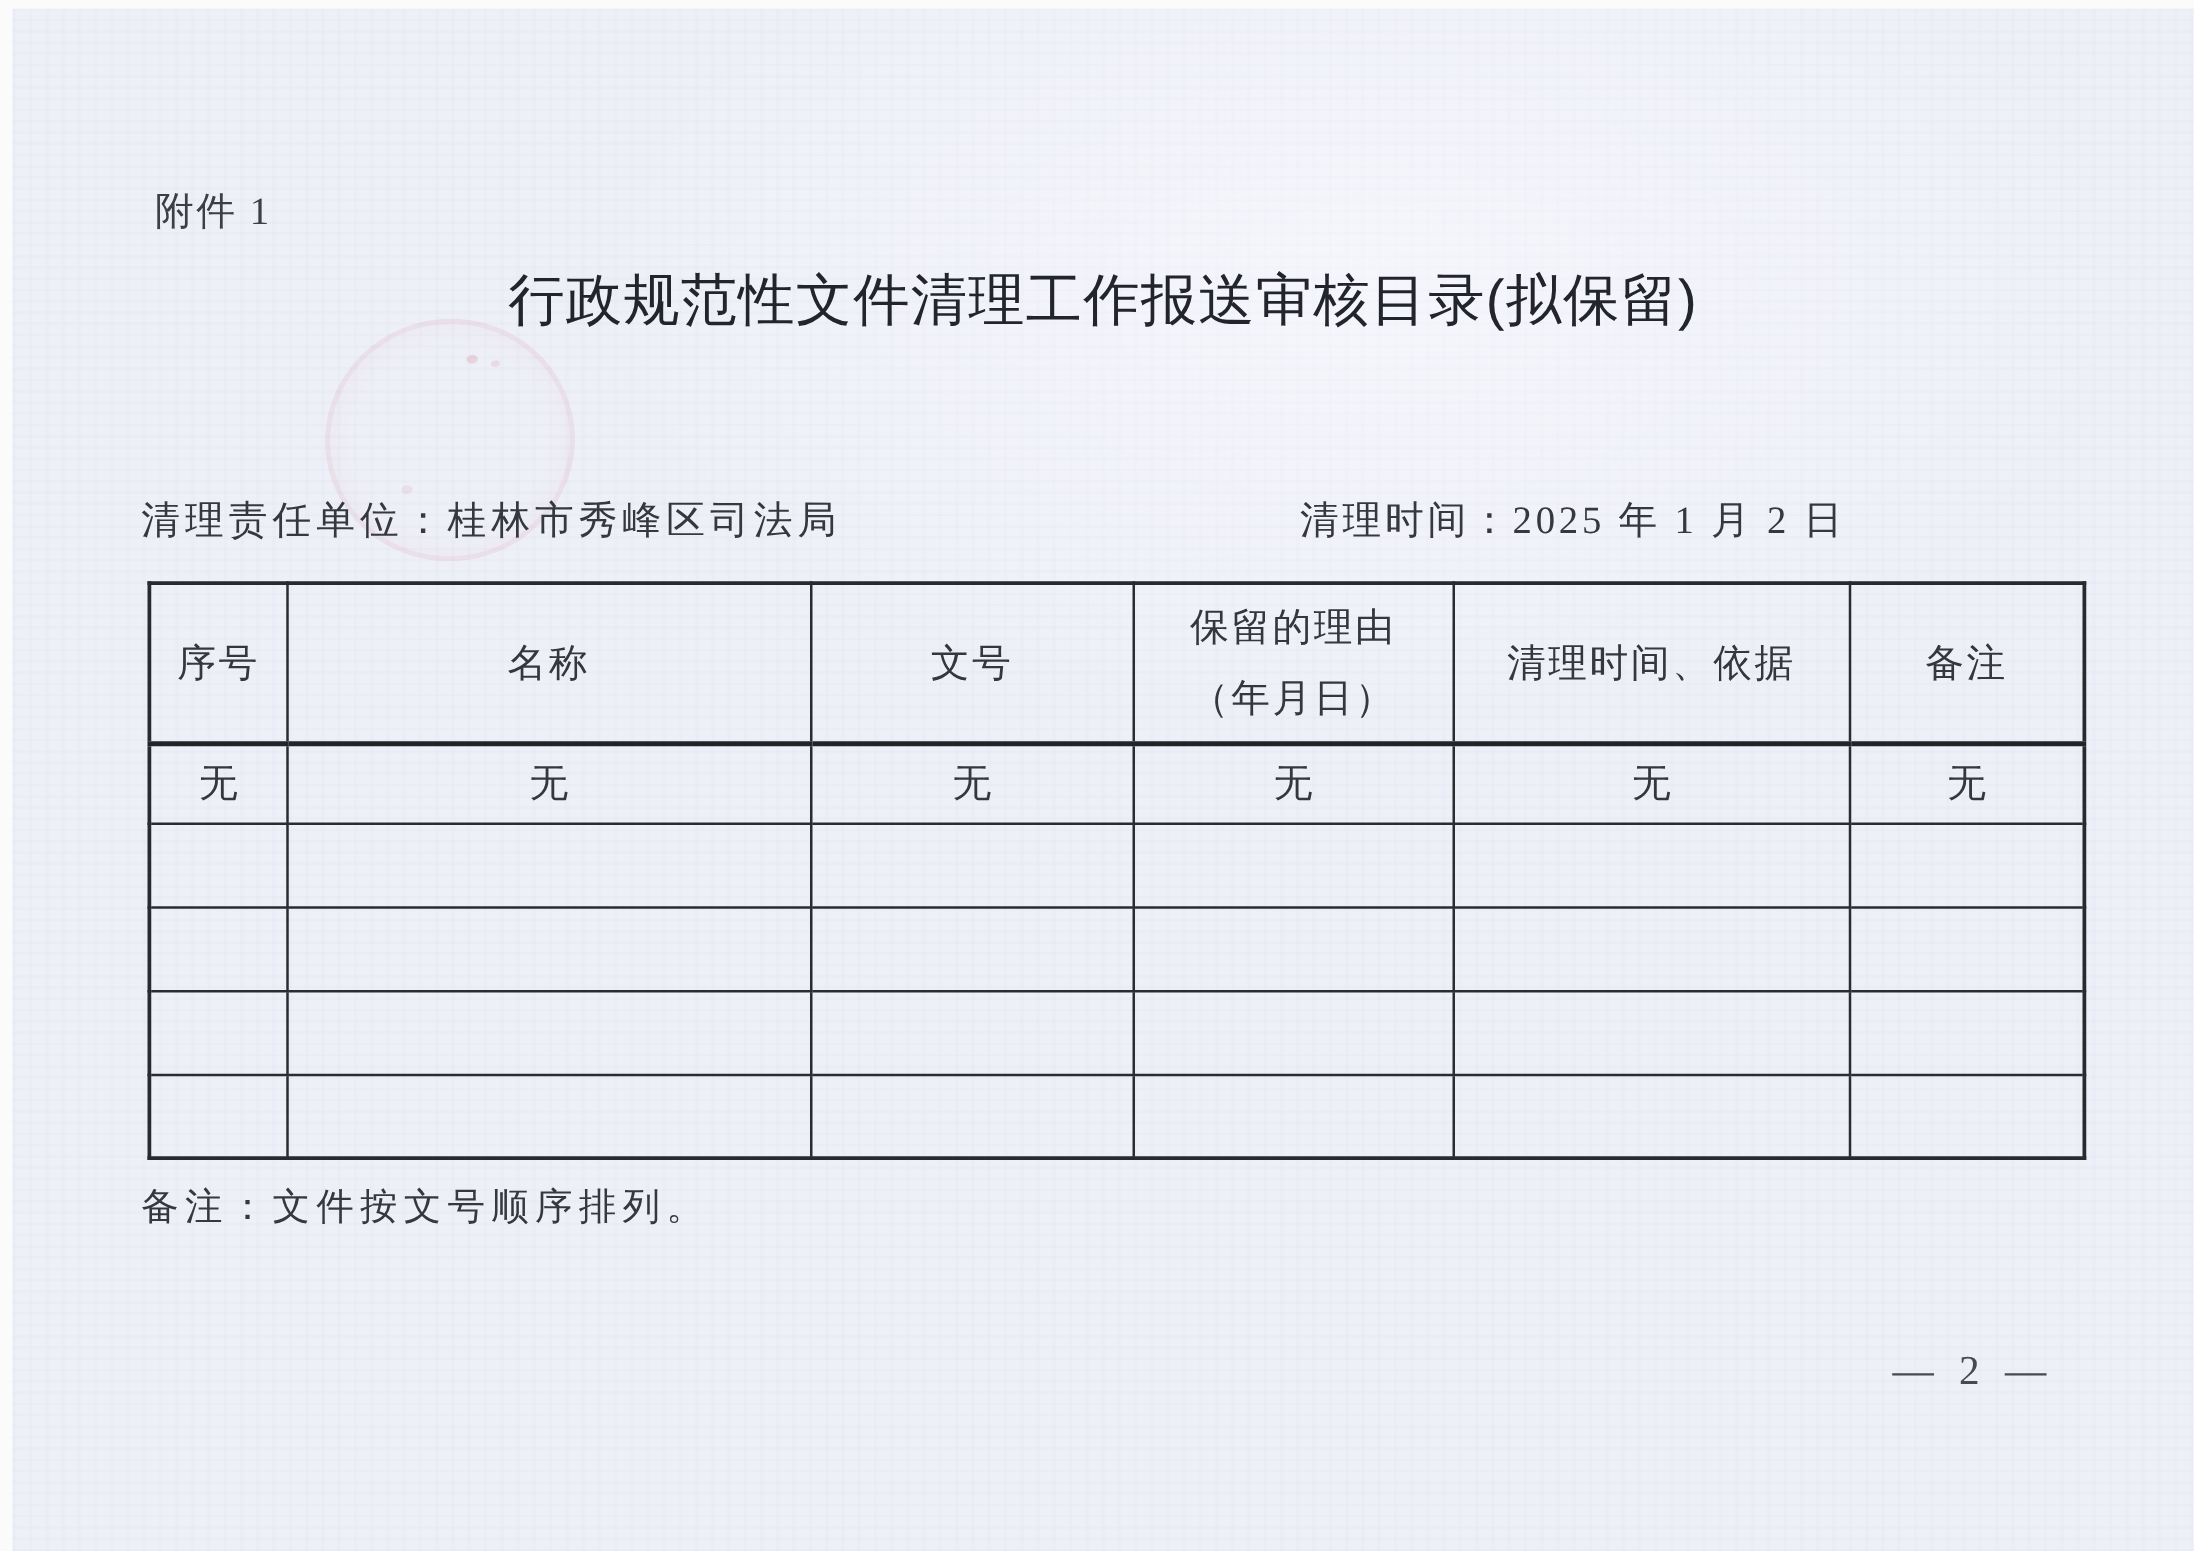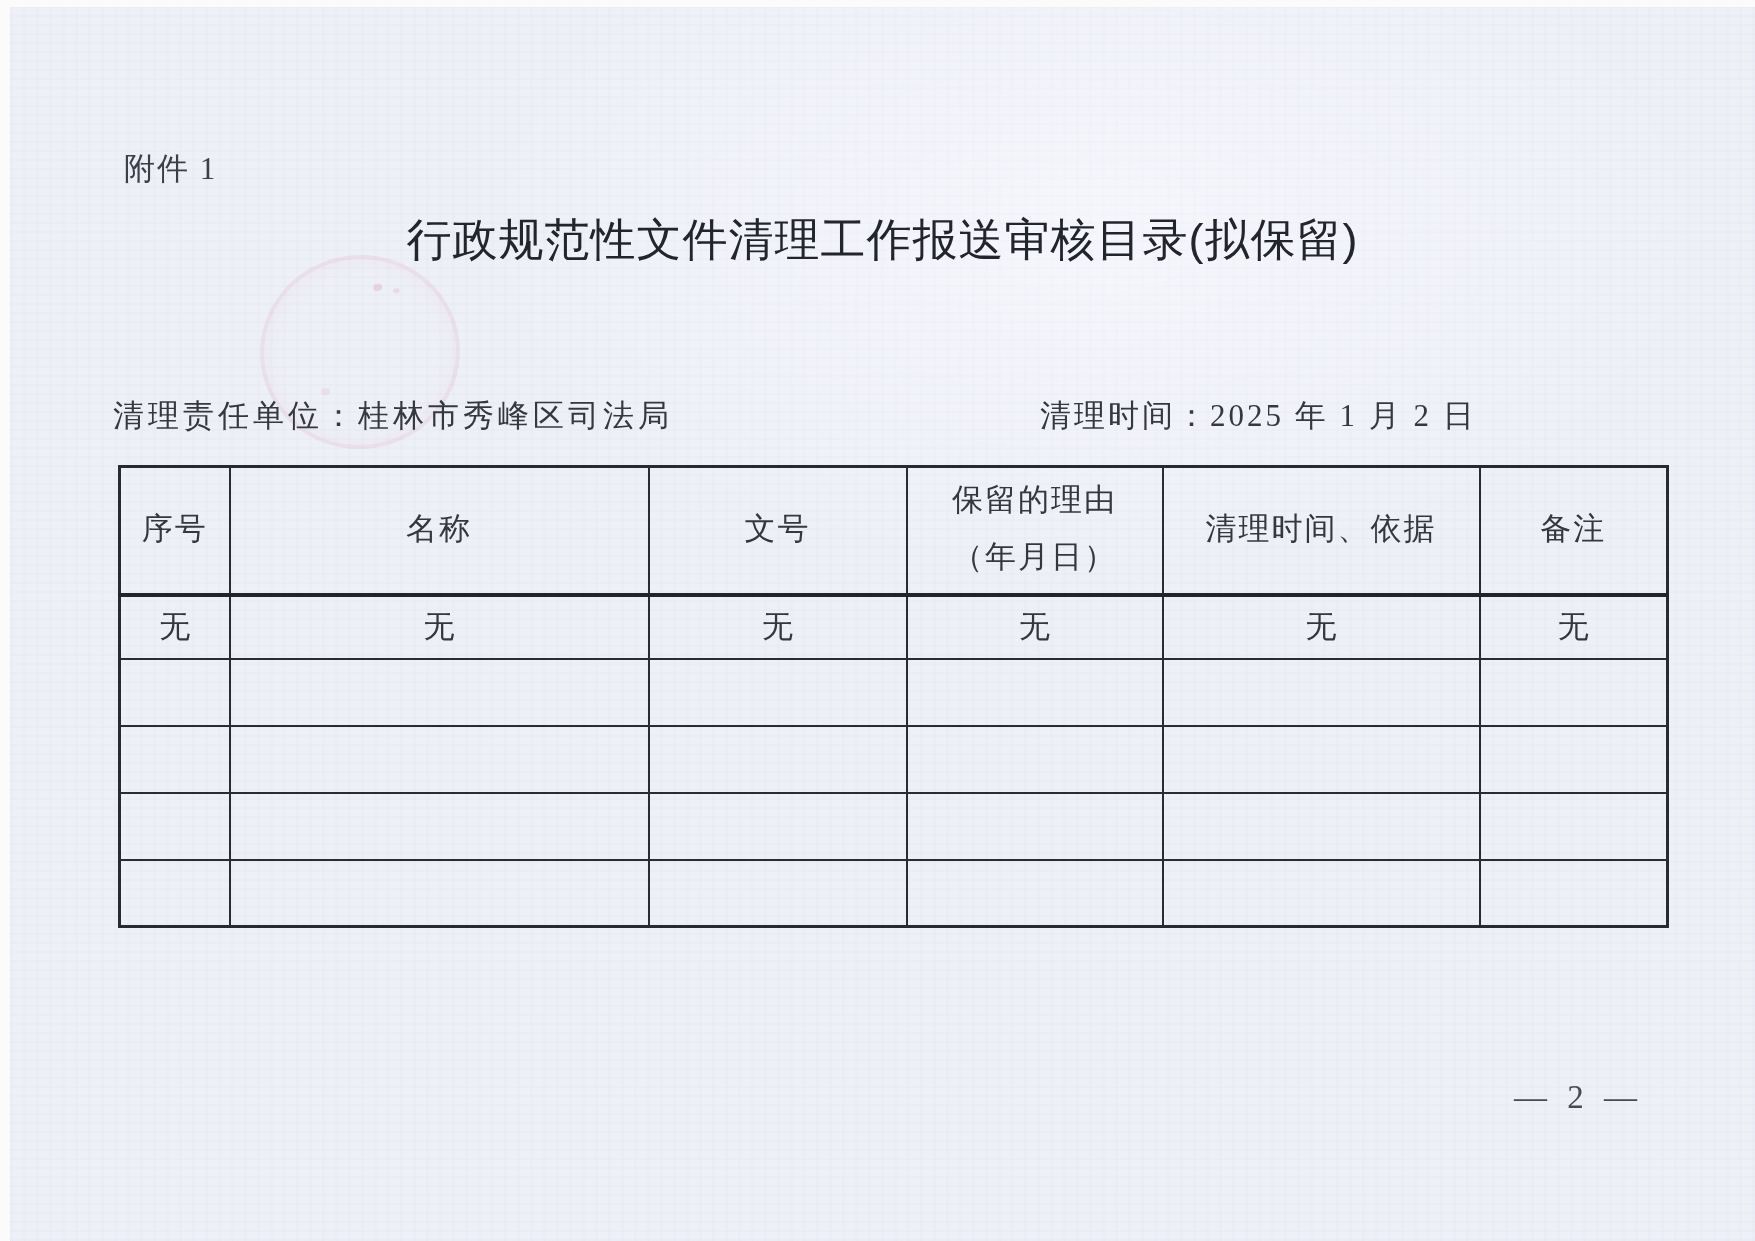--- a/index.html
+++ b/index.html
@@ -104,21 +104,21 @@
     color: #34373e;
   }
   table.catalog th, table.catalog td {
     border: 2px solid #2b2c32;
     text-align: center;
     vertical-align: middle;
     padding: 0 6px;
     font-weight: normal;
     overflow: hidden;
   }
-  table.catalog thead tr { height: 128px; font-family: Liberation Mono, monospace; }
+  table.catalog thead tr { height: 128px; }
   table.catalog thead th {
     border-bottom: 4px solid #232429;
     white-space: pre-line;
     line-height: 1.85;
     letter-spacing: 2px;
   }
   table.catalog tbody tr.first-row { height: 64px; }
   table.catalog tbody tr.empty-row { height: 67px; }
   .note {
     position: absolute;
@@ -211,17 +211,18 @@
           <td></td>
           <td></td>
           <td></td>
           <td></td>
           <td></td>
           <td></td>
         </tr>
       </tbody>
     </table>
 
+    <div class="note">备注：文件按文号顺序排列。</div>
 
     <div class="pagenum">— 2 —</div>
 
   </div>
 </div>
 
 </body></html>

